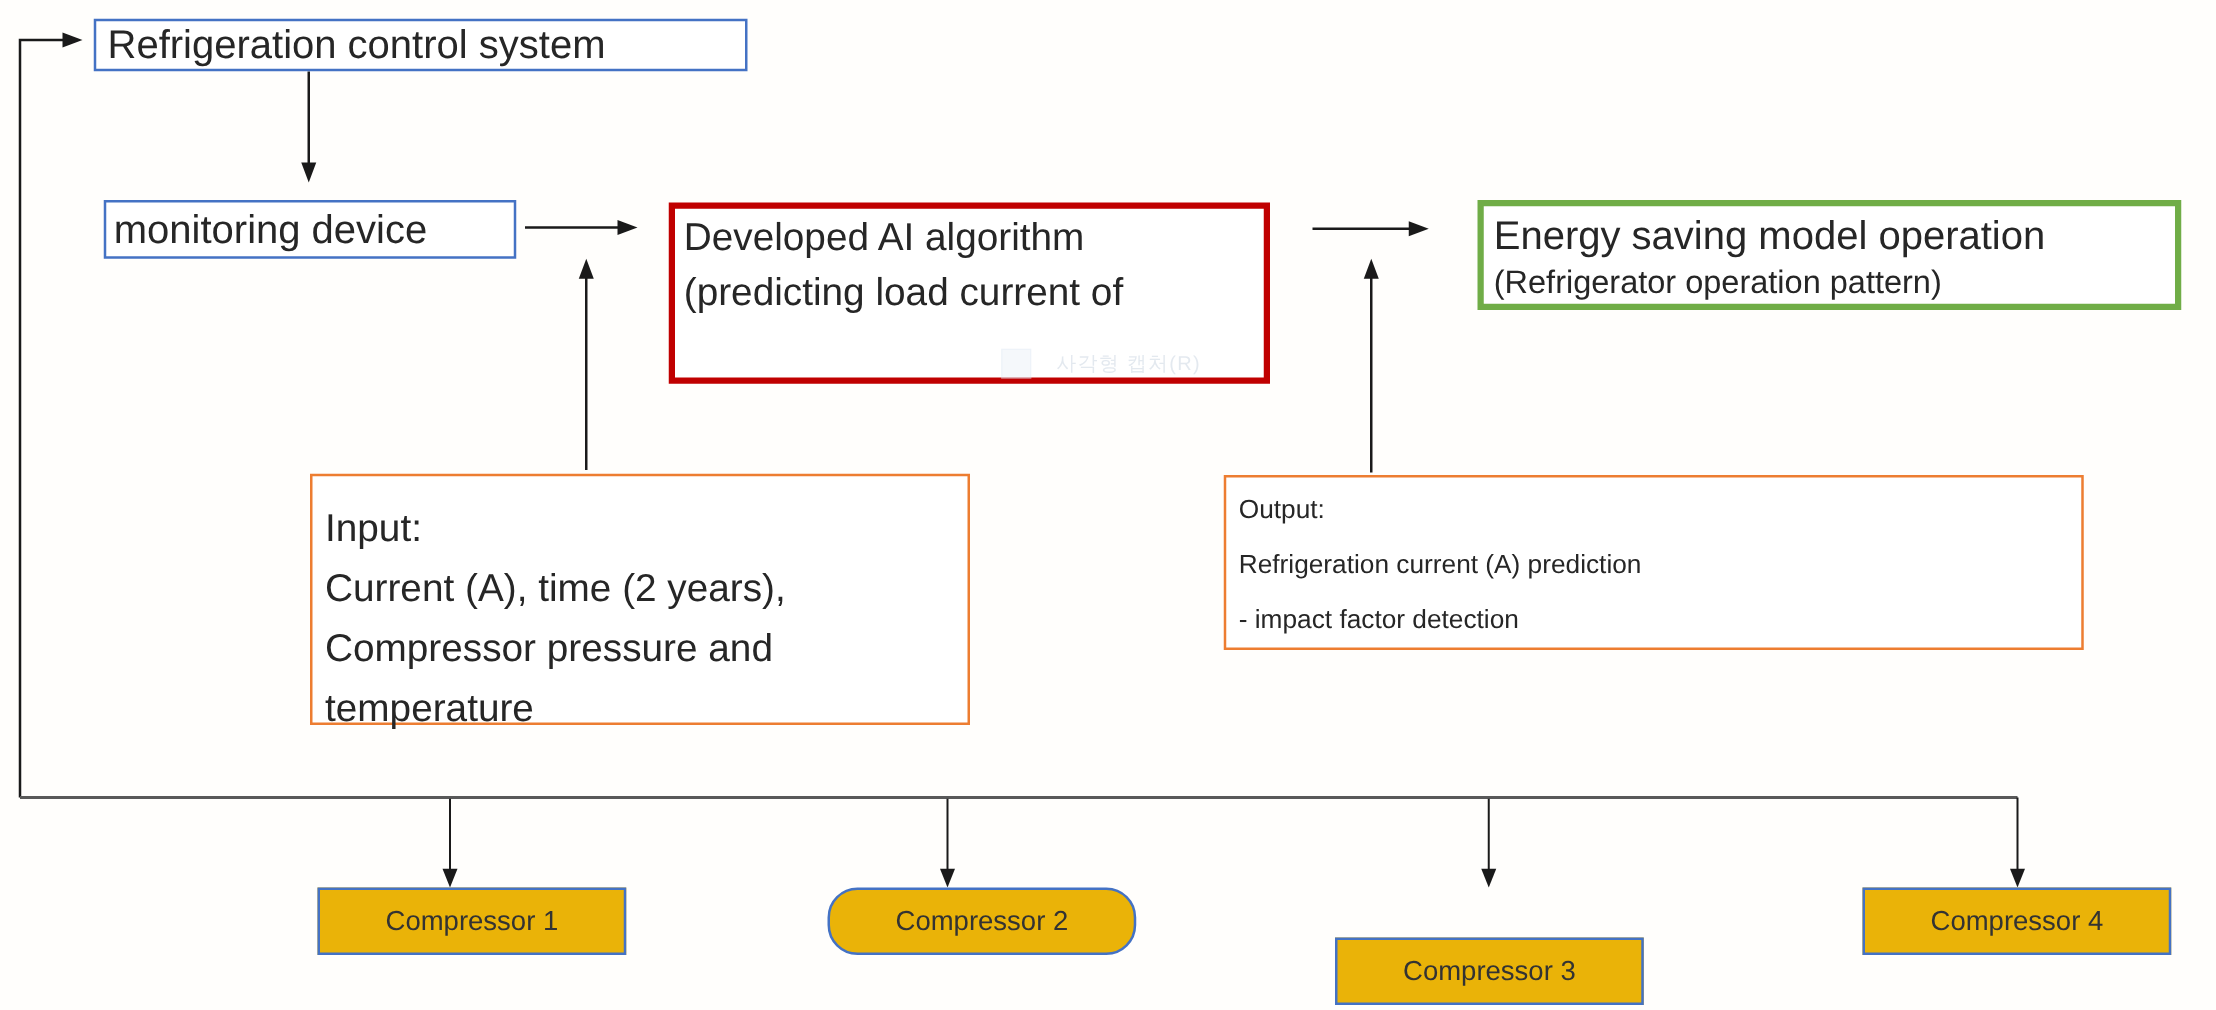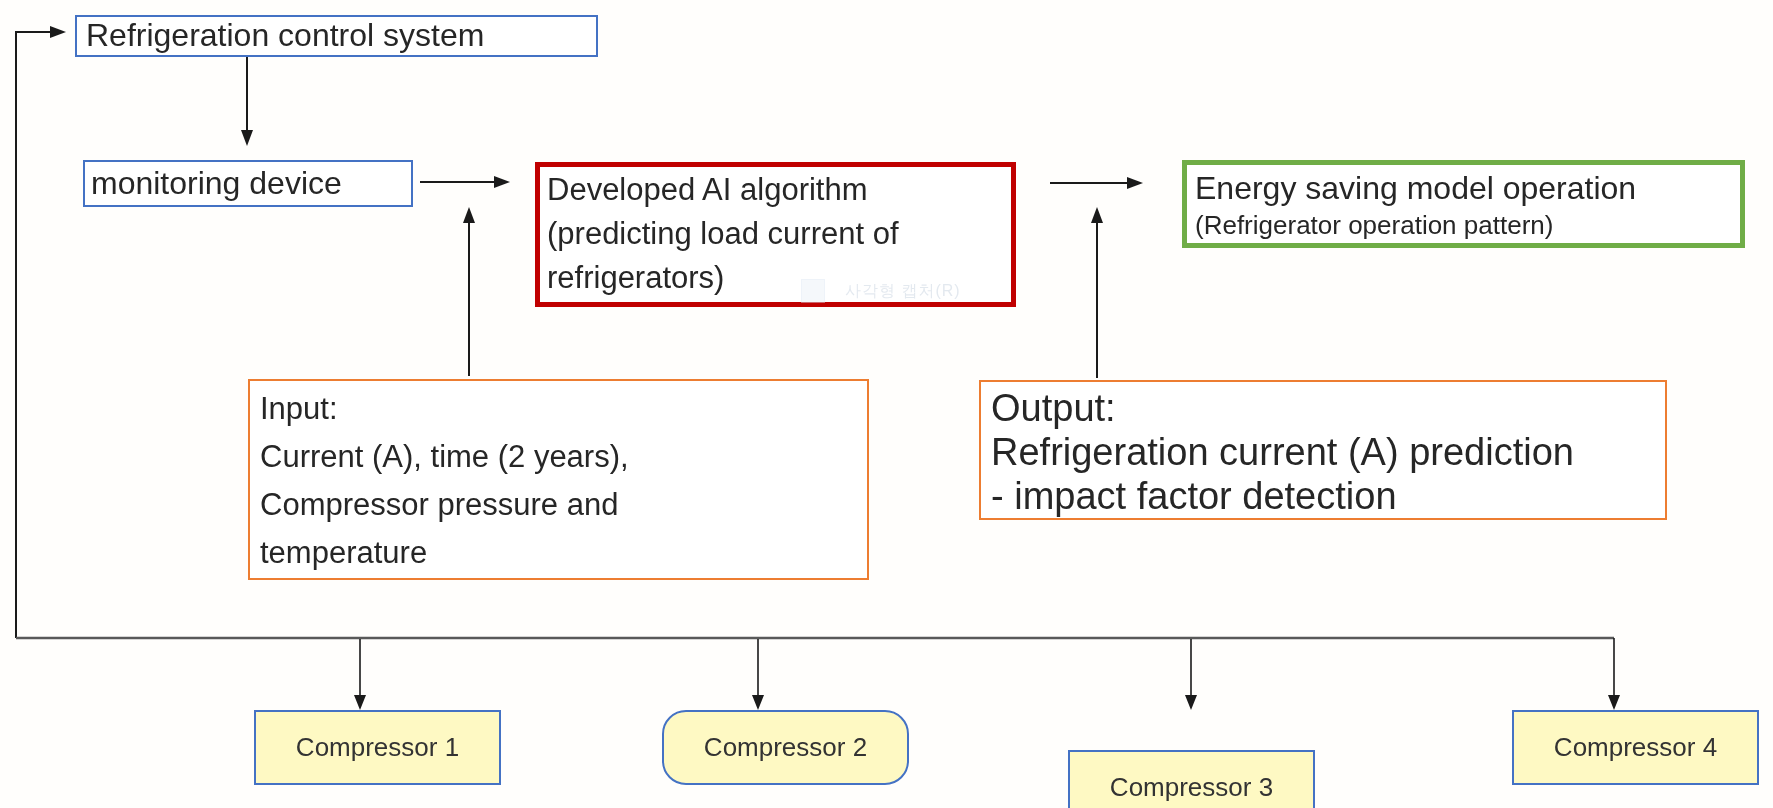--- a/index.html
+++ b/index.html
@@ -13,31 +13,31 @@
   .red-box{border:5px solid var(--red,#C00000);}
   .green-box{border:5px solid var(--green,#70AD47);}
   .orange-box{border:2px solid var(--orange,#ED7D31);}
 
   #box-control{left:75px;top:15px;width:523px;height:42px;font-size:32px;line-height:37px;padding-left:9px;}
   #box-monitoring{left:83px;top:160px;width:330px;height:47px;font-size:32px;line-height:42px;padding-left:6px;}
   #box-ai{left:535px;top:162px;width:481px;height:145px;font-size:31px;line-height:44px;padding:1px 7px;}
   #box-energy{left:1182px;top:160px;width:563px;height:88px;padding:2px 8px;}
   #box-energy .title{font-size:32px;line-height:42px;}
   #box-energy .subtitle{font-size:26px;line-height:33px;}
-  #box-input{left:248px;top:379px;width:621px;height:201px;font-size:31px;line-height:48px;padding:4px 10px;}
-  #box-output{left:979px;top:380px;width:688px;height:140px;font-size:38px;line-height:44px;padding:4px 10px;}
+  #box-input{left:248px;top:379px;width:528px;height:201px;font-size:31px;line-height:48px;padding:18px 10px;}
+  #box-output{left:979px;top:380px;width:688px;height:140px;font-size:21px;line-height:44px;padding:4px 10px;}
 
   .compressor{
-    top:710px;width:247px;height:75px;font-size:26px;color:#333;
-    display:flex;align-items:center;justify-content:center;background:#fef9c3;
+    top:710px;width:247px;height:54px;font-size:22px;color:#333;
+    display:flex;align-items:center;justify-content:center;background:#eab308;
   }
   #compressor-1{left:254px;}
   #compressor-2{left:662px;border-radius:24px;}
   #compressor-3{left:1068px;margin-top:40px;}
-  #compressor-4{left:1490px;margin-left:22px;}
+  #compressor-4{left:1490px;}
 
   svg.wires{position:absolute;left:0;top:0;width:1773px;height:808px;}
   .arrow{stroke:var(--arrow-black,#1a1a1a);stroke-width:2;fill:none;}
   .thin{stroke-width:1.6;}
   .head{fill:var(--arrow-black,#1a1a1a);stroke:none;}
   .bus{stroke:var(--line-gray,#595959);stroke-width:2.5;fill:none;}
 
   .line{display:block;}
 
   #watermark{
@@ -91,21 +91,20 @@
     <span>Refrigeration control system</span>
   </div>
 
   <div id="box-monitoring" class="box blue-box">
     <span>monitoring device</span>
   </div>
 
   <div id="box-ai" class="box red-box">
     <span class="line">Developed AI algorithm</span>
     <span class="line">(predicting load current of</span>
-    <span class="line">refrigerators)</span>
   </div>
 
   <div id="watermark">
     <span class="wm-icon"></span>
     <span class="wm-text">사각형 캡처(R)</span>
   </div>
 
   <div id="box-energy" class="box green-box">
     <span class="line title">Energy saving model operation</span>
     <span class="line subtitle">(Refrigerator operation pattern)</span>

